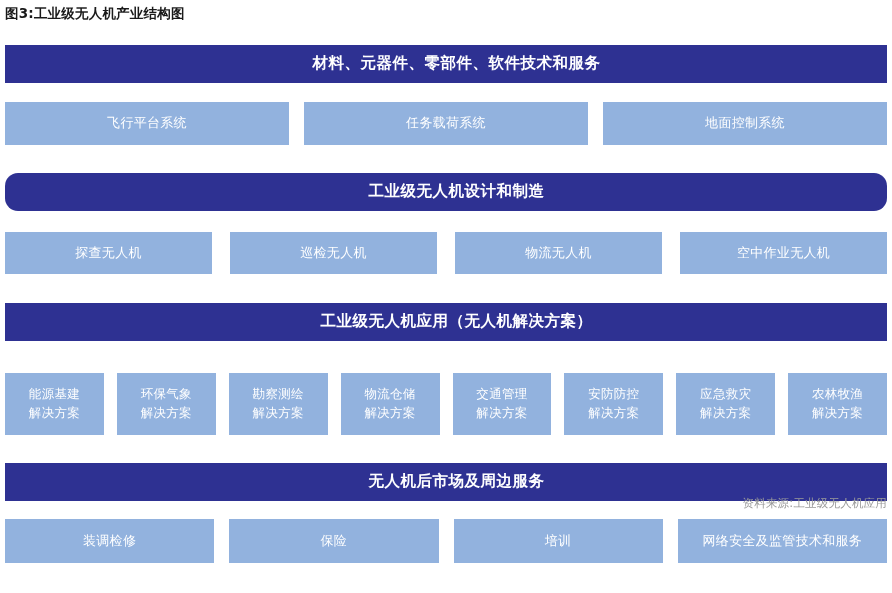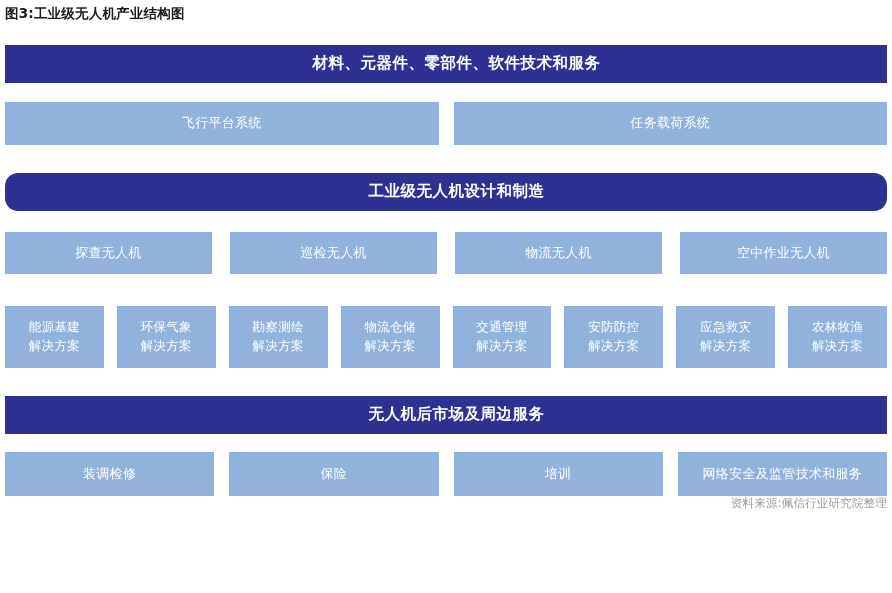--- a/index.html
+++ b/index.html
@@ -114,40 +114,46 @@
     <div class="band">
       <span class="band-label">材料、元器件、零部件、软件技术和服务</span>
     </div>
     <div class="row row-systems">
       <div class="cell">
         <span class="cell-label">飞行平台系统</span>
       </div>
       <div class="cell">
         <span class="cell-label">任务载荷系统</span>
       </div>
+      <div class="cell">
+        <span class="cell-label">地面控制系统</span>
+      </div>
     </div>
 
     <div class="band gap-band">
       <span class="band-label">工业级无人机设计和制造</span>
     </div>
     <div class="row row-types">
       <div class="cell">
         <span class="cell-label">探查无人机</span>
       </div>
       <div class="cell">
         <span class="cell-label">巡检无人机</span>
       </div>
       <div class="cell">
         <span class="cell-label">物流无人机</span>
       </div>
       <div class="cell">
         <span class="cell-label">空中作业无人机</span>
       </div>
     </div>
 
+    <div class="band gap-band-2">
+      <span class="band-label">工业级无人机应用（无人机解决方案）</span>
+    </div>
     <div class="row row-solutions">
       <div class="cell">
         <span class="cell-label">能源基建
 解决方案</span>
       </div>
       <div class="cell">
         <span class="cell-label">环保气象
 解决方案</span>
       </div>
       <div class="cell">
@@ -189,15 +195,15 @@
       <div class="cell">
         <span class="cell-label">培训</span>
       </div>
       <div class="cell cell-wide">
         <span class="cell-label">网络安全及监管技术和服务</span>
       </div>
     </div>
 
   </div>
 
-  <div class="source-note">资料来源:佩信行业研究院整理</div>
+  <div class="source-note">资料来源:工业级无人机应用</div>
 
 </div>
 
 </body></html>

